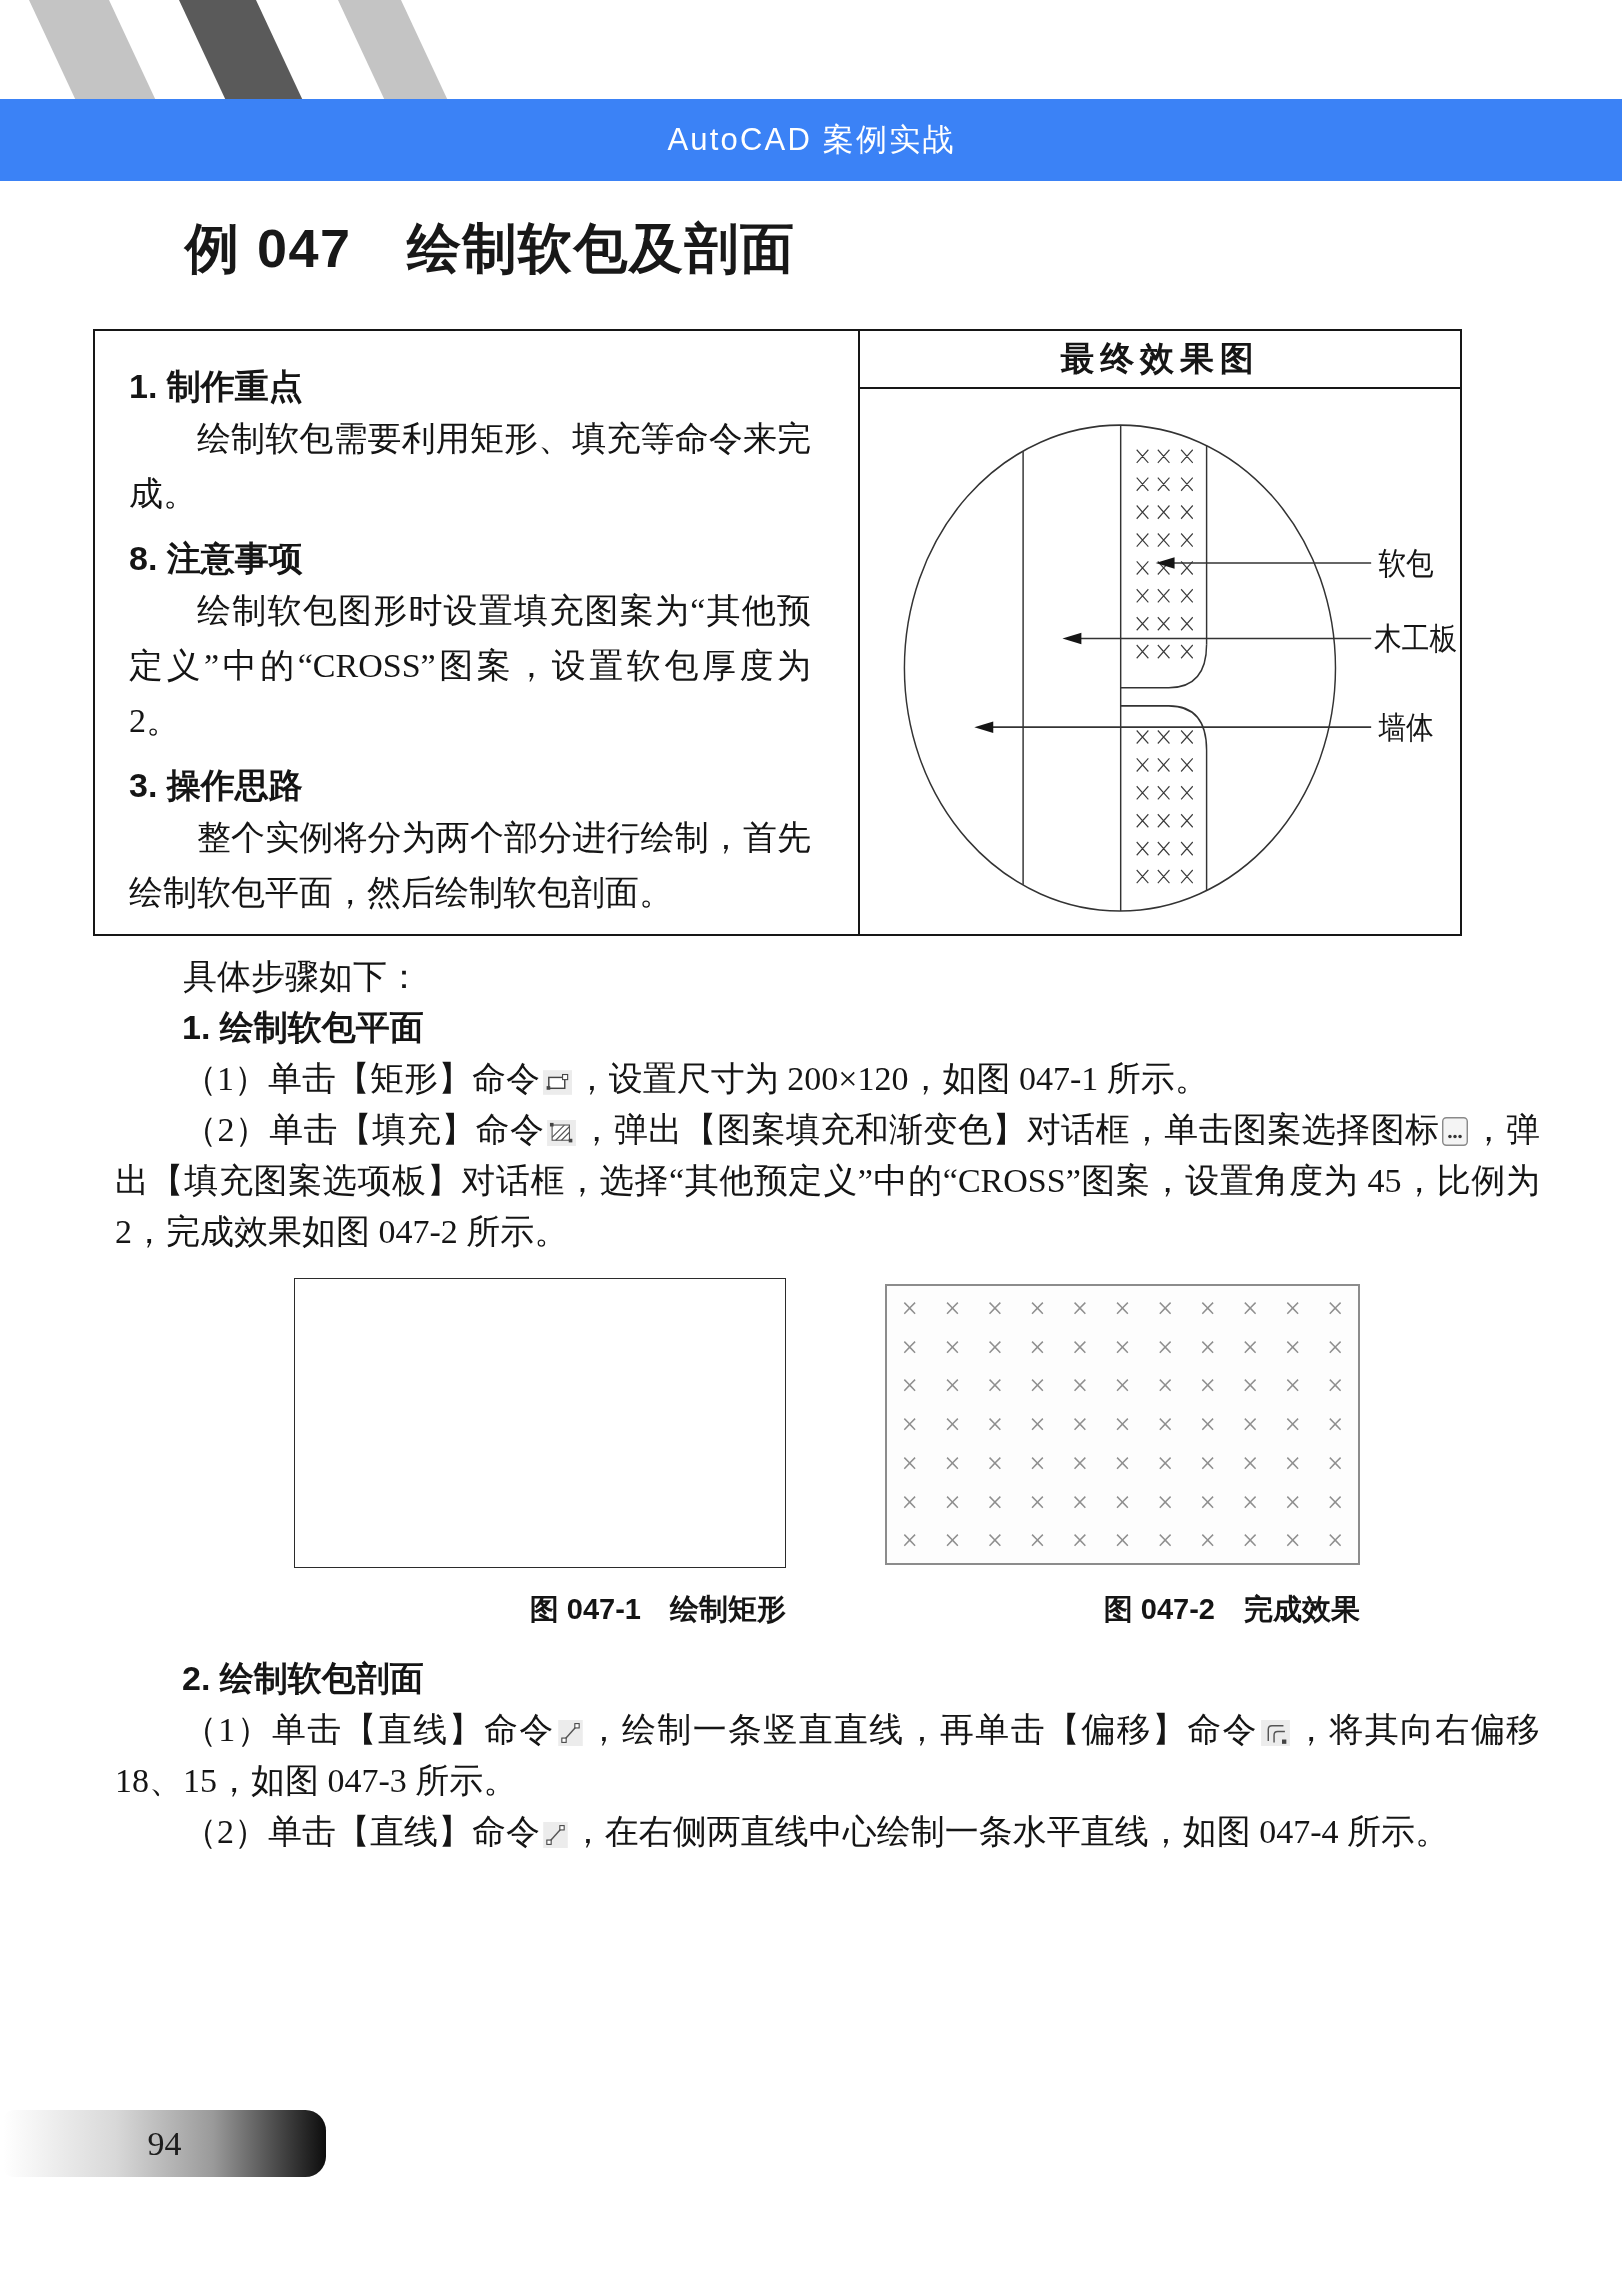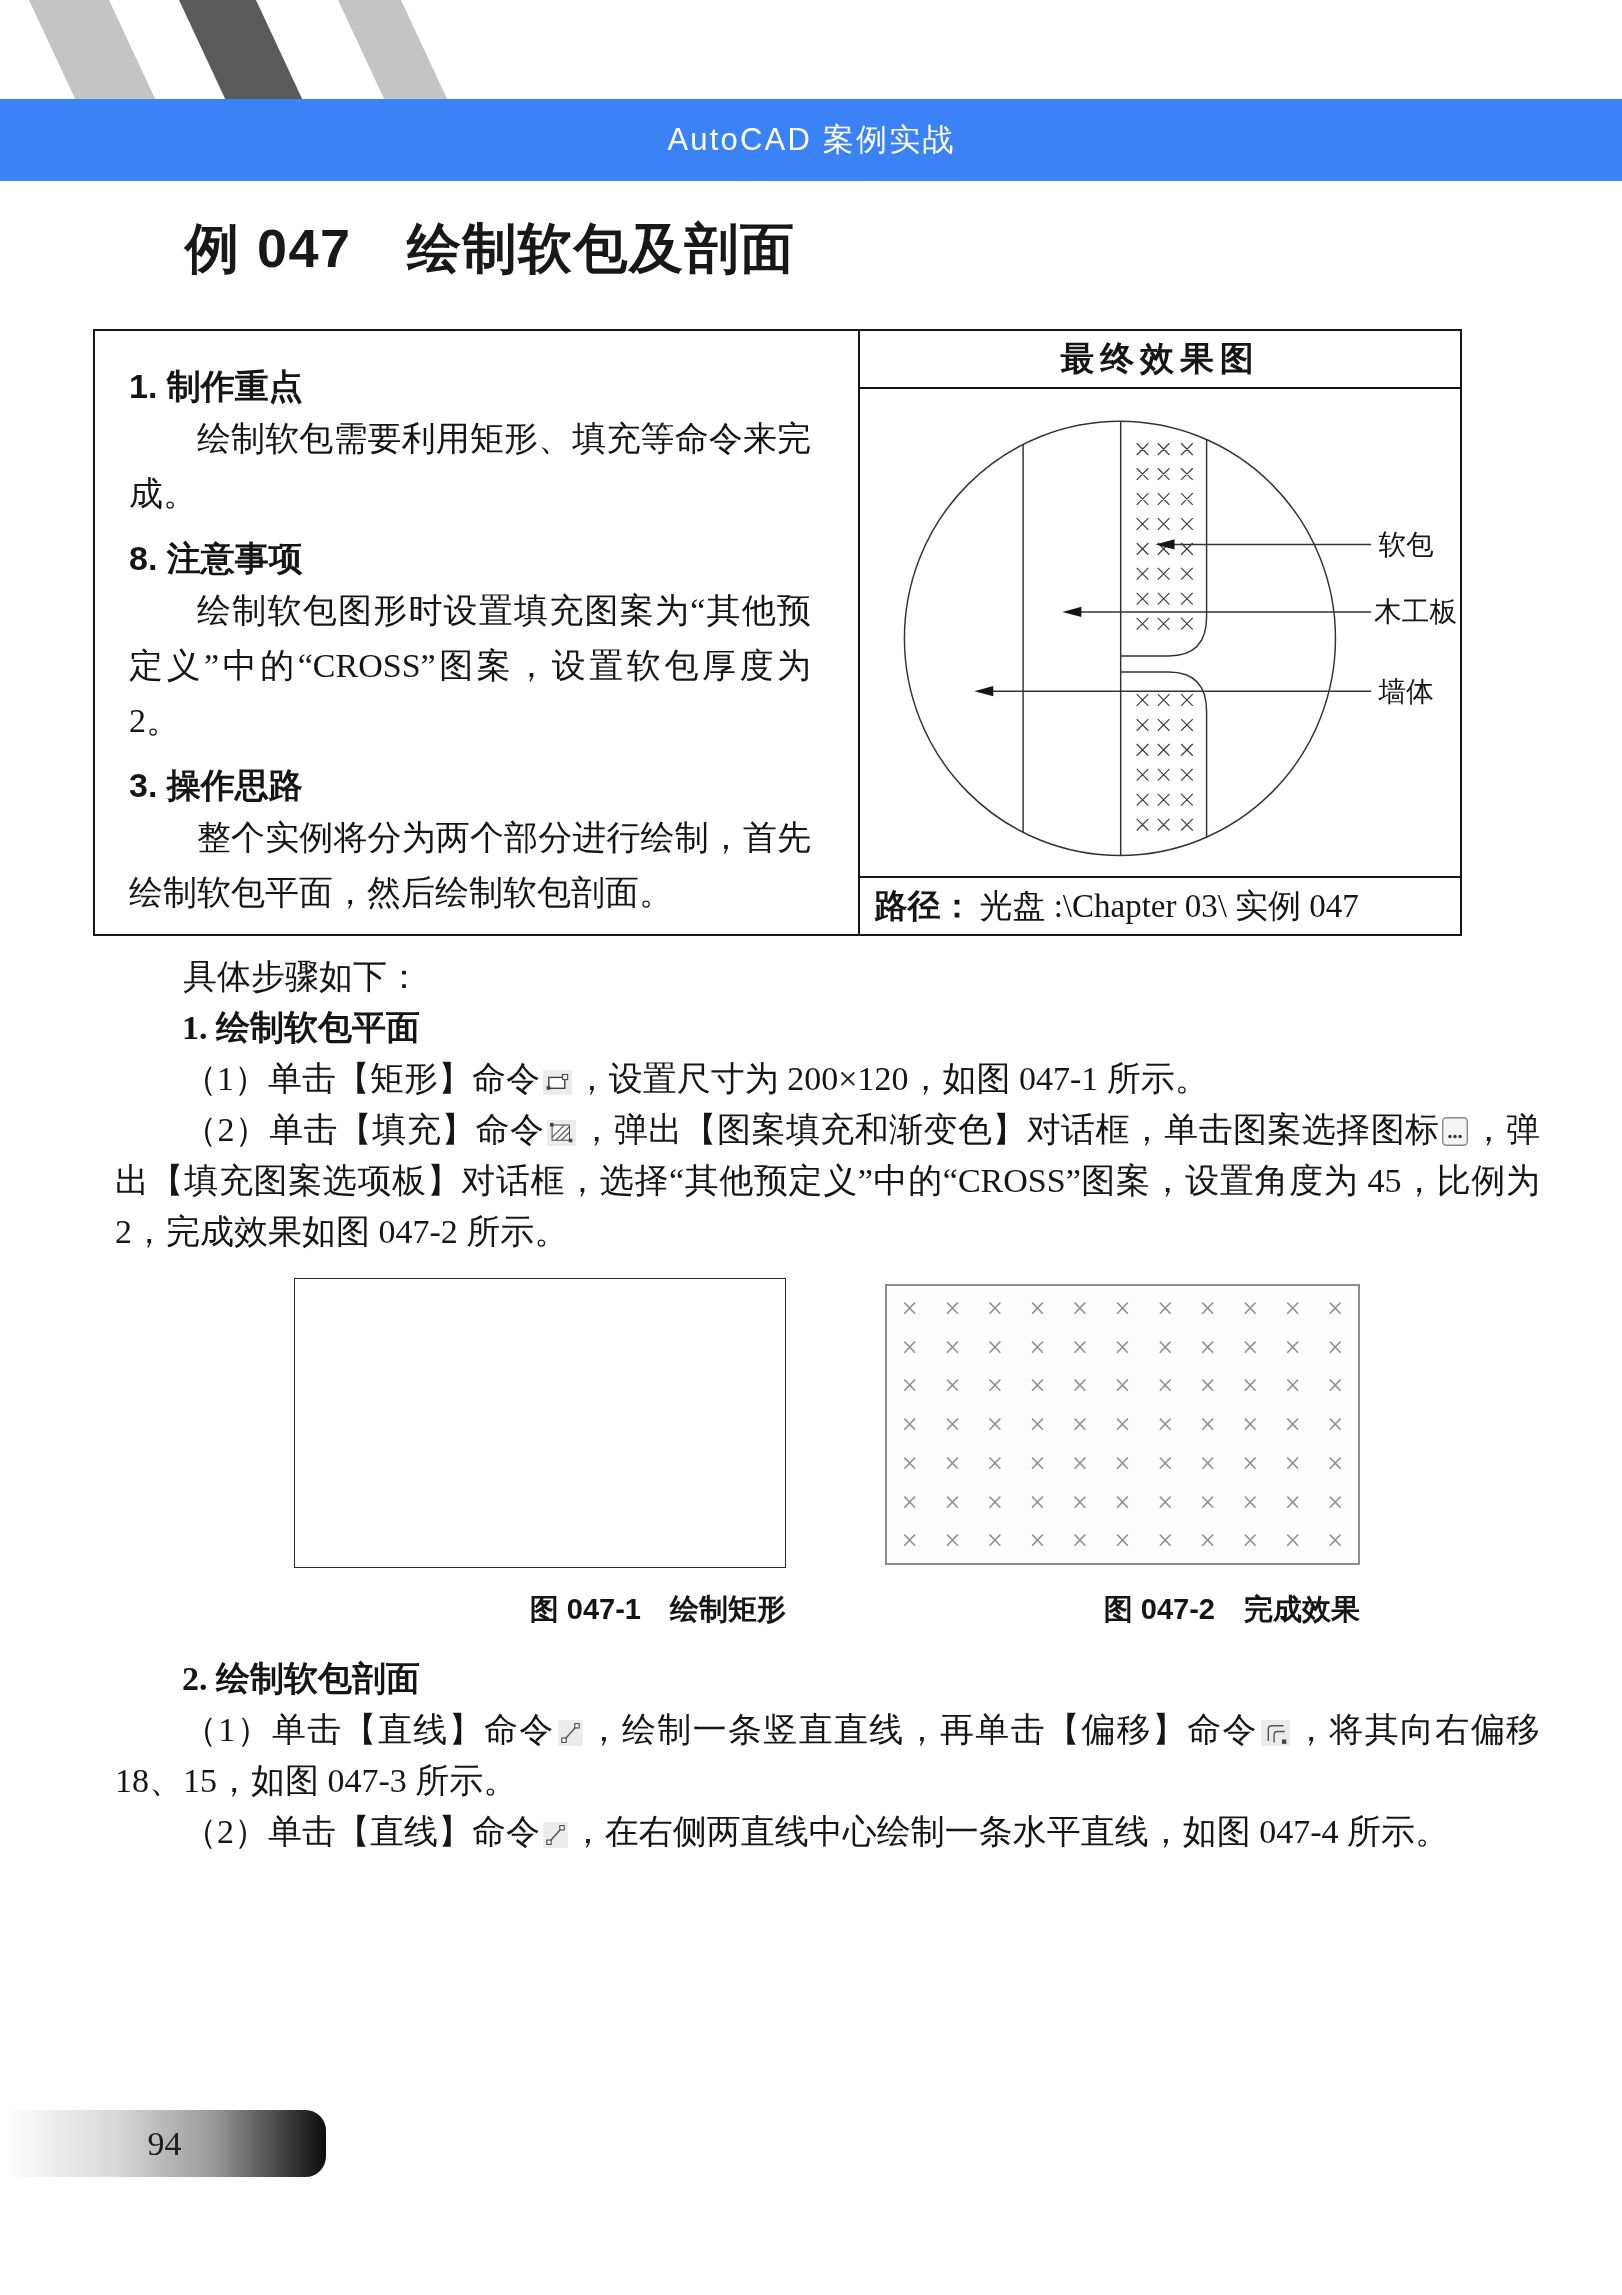--- a/index.html
+++ b/index.html
@@ -45,21 +45,21 @@
 
   .ln{fill:none;stroke:#333;stroke-width:2px;}
   .xln{fill:none;stroke:#3c3c3c;stroke-width:1.6px;}
   .diag-label{font-family:"Liberation Serif","DejaVu Serif",serif;font-size:38px;fill:#151515;}
 
   
   .steps{position:absolute;left:115px;width:1425px;font-size:34px;}
   #steps1{top:951px;}
   #steps2{top:1653px;}
   .body-p{line-height:51px;text-indent:2em;text-align:justify;text-justify:inter-ideograph;}
-  .body-h{font-family:Liberation Serif, serif;font-weight:bold;
+  .body-h{font-family:Liberation Sans, sans-serif;font-weight:bold;
       line-height:51px;margin-left:67px;font-size:34px;}
   .cmd-icon{display:inline-block;vertical-align:-5.1px;line-height:0;text-indent:0;margin:0 2.9px;}
 
   
   .fig1-frame{position:absolute;left:294px;top:1278px;width:492px;height:290px;
       border:1.5px solid #2b2b2b;box-sizing:border-box;background:#fff;}
   .fig2-frame{position:absolute;left:885px;top:1284px;width:475px;height:281px;
       border:2.2px solid #8c8c8c;box-sizing:border-box;background:#fdfdfd;
       display:flex;flex-direction:column;padding:2.9px 1.5px;}
   .xrow{flex:1;display:flex;}
@@ -126,24 +126,20 @@
             <line x1="300" y1="304" x2="702" y2="304" class="ln"></line>
             <polygon points="278,304 304,297 304,311" fill="#151515"></polygon>
             <text x="706" y="317" class="diag-label">木工板</text>
           </g>
           <g>
             <line x1="179" y1="412" x2="702" y2="412" class="ln"></line>
             <polygon points="157,412 183,405 183,419" fill="#151515"></polygon>
             <text x="712" y="425" class="diag-label">墙体</text>
           </g>
         </svg>
-      </div>
-      <div class="fx-path">
-        <span class="fx-path-label">路径：</span>
-        <span class="fx-path-value">光盘 :\Chapter 03\ 实例 047</span>
       </div>
     </div>
   </div>
 
   <div class="steps" id="steps1">
       <div class="body-p">具体步骤如下：</div>
       <div class="body-h">1. 绘制软包平面</div>
       <div class="body-p">（1）单击【矩形】命令<span class="cmd-icon"><svg width="29" height="25" viewBox="0 0 40 34">
             <rect width="40" height="34" fill="#ececec"></rect>
             <rect x="8" y="10" width="22" height="15" fill="#fff" stroke="#444" stroke-width="2"></rect>

